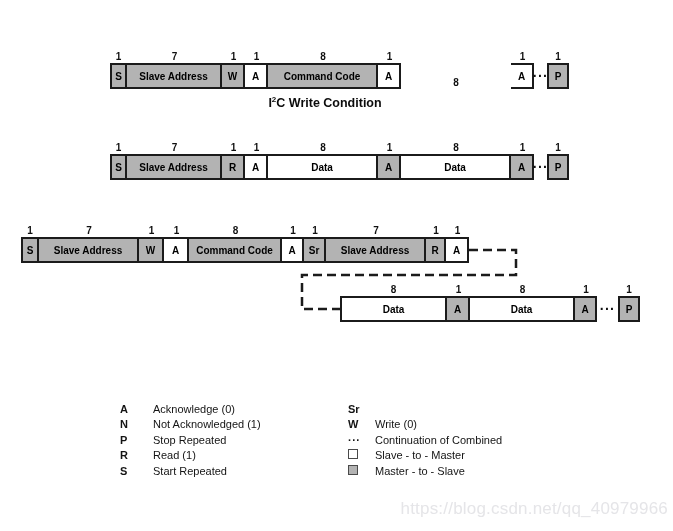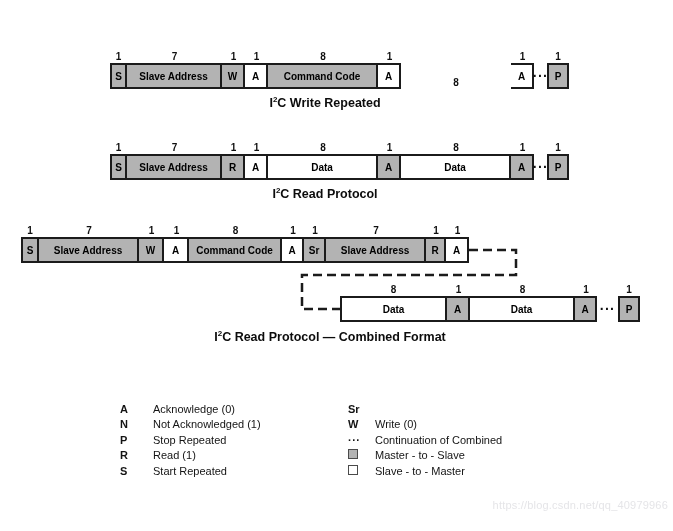--- a/index.html
+++ b/index.html
@@ -34,21 +34,21 @@
   
   .legend-col { position:absolute; }
   .lrow { display:flex; align-items:center; height:15.5px; font-size:11px; color:#141414; white-space:nowrap; }
   .lkey { font-weight:bold; flex:0 0 auto; }
   .ldots { font-weight:bold; letter-spacing:0.5px; }
   .square { width:10px; height:10px; box-sizing:border-box; border:1.5px solid #4a4a4a; display:inline-block; }
   .square.master { background:var(--master-fill,#b3b3b3); }
   .square.slave  { background:#ffffff; }
 
   .watermark {
-    position:absolute; top:499px; right:5px; font-size:11px;
+    position:absolute; top:499px; right:5px; font-size:17px;
     color:var(--wm-color,#e5e5e8); letter-spacing:0.2px;
   }
 </style>
 </head>
 <body style="--master-fill: #b3b3b3; --slave-fill: #ffffff; --box-border: #1b1b1b; --wm-color: #e5e5e8;">
 
 <div class="page">
 
   <div class="prow" style="top:50px; left:110px;">
       <div class="cell" style="width: 17px;">
@@ -84,21 +84,21 @@
       </div>
       <div class="cell" style="width: 13px;">
         <div class="bits"></div>
         <div class="dotscell">···</div>
       </div>
       <div class="cell" style="width: 22px;">
         <div class="bits">1</div>
         <div class="box master">P</div>
       </div>
     </div>
-  <div class="title" style="top:96px; left:110px; width:430px;"><span>I</span><sup>2</sup><span>C Write Repeated</span></div>
+  <div class="title" style="top:96px; left:110px; width:430px;"><span>I</span><sup>2</sup><span>C Write Condition</span></div>
 
   <div class="prow" style="top:141px; left:110px;">
       <div class="cell" style="width: 17px;">
         <div class="bits">1</div>
         <div class="box master">S</div>
       </div>
       <div class="cell" style="width: 95px;">
         <div class="bits">7</div>
         <div class="box master noleft">Slave Address</div>
       </div>
@@ -128,21 +128,20 @@
       </div>
       <div class="cell" style="width: 13px;">
         <div class="bits"></div>
         <div class="dotscell">···</div>
       </div>
       <div class="cell" style="width: 22px;">
         <div class="bits">1</div>
         <div class="box master">P</div>
       </div>
     </div>
-  <div class="title" style="top:187px; left:110px; width:430px;"><span>I</span><sup>2</sup><span>C Read Protocol</span></div>
 
   <div class="prow" style="top:224px; left:21px;">
       <div class="cell" style="width: 18px;">
         <div class="bits">1</div>
         <div class="box master">S</div>
       </div>
       <div class="cell" style="width: 100px;">
         <div class="bits">7</div>
         <div class="box master noleft">Slave Address</div>
       </div>
@@ -203,21 +202,20 @@
       <div class="cell" style="width: 22px;">
         <div class="bits">1</div>
         <div class="box master">P</div>
       </div>
     </div>
 
   <svg class="connector-svg" width="673" height="531" viewBox="0 0 673 531">
     <path d="M469 250 H516 V275 H302 V309 H340" fill="none" stroke="#1b1b1b" stroke-width="2.5" stroke-dasharray="9 5"></path>
   </svg>
 
-  <div class="title" style="top:330px; left:0px; width:660px;"><span>I</span><sup>2</sup><span>C Read Protocol — Combined Format</span></div>
 
   <div class="legend-col" style="top:401px; left:120px;">
       <div class="lrow">
         <span class="lkey" style="width: 33px;">A</span>
         <span class="ldesc">Acknowledge (0)</span>
       </div>
       <div class="lrow">
         <span class="lkey" style="width: 33px;">N</span>
         <span class="ldesc">Not Acknowledged (1)</span>
       </div>
@@ -240,24 +238,24 @@
       </div>
       <div class="lrow">
         <span class="lkey" style="width: 27px;">W</span>
         <span class="ldesc">Write (0)</span>
       </div>
       <div class="lrow">
         <span class="lkey ldots" style="width: 27px;">···</span>
         <span class="ldesc">Continuation of Combined</span>
       </div>
       <div class="lrow">
+        <span class="lkey" style="width: 27px;"><span class="square slave"></span></span>
+        <span class="ldesc">Slave - to - Master</span>
+      </div>
+      <div class="lrow">
         <span class="lkey" style="width: 27px;"><span class="square master"></span></span>
         <span class="ldesc">Master - to - Slave</span>
       </div>
-      <div class="lrow">
-        <span class="lkey" style="width: 27px;"><span class="square slave"></span></span>
-        <span class="ldesc">Slave - to - Master</span>
-      </div>
     </div>
 
   <div class="watermark">https://blog.csdn.net/qq_40979966</div>
 
 </div>
 
 </body></html>

